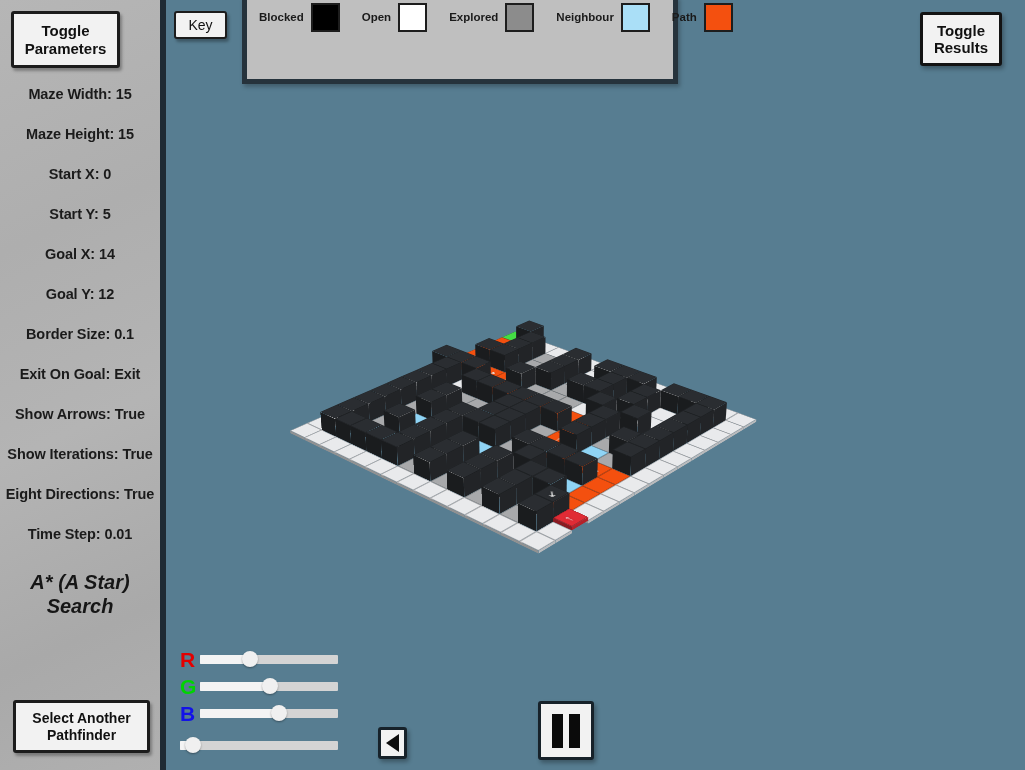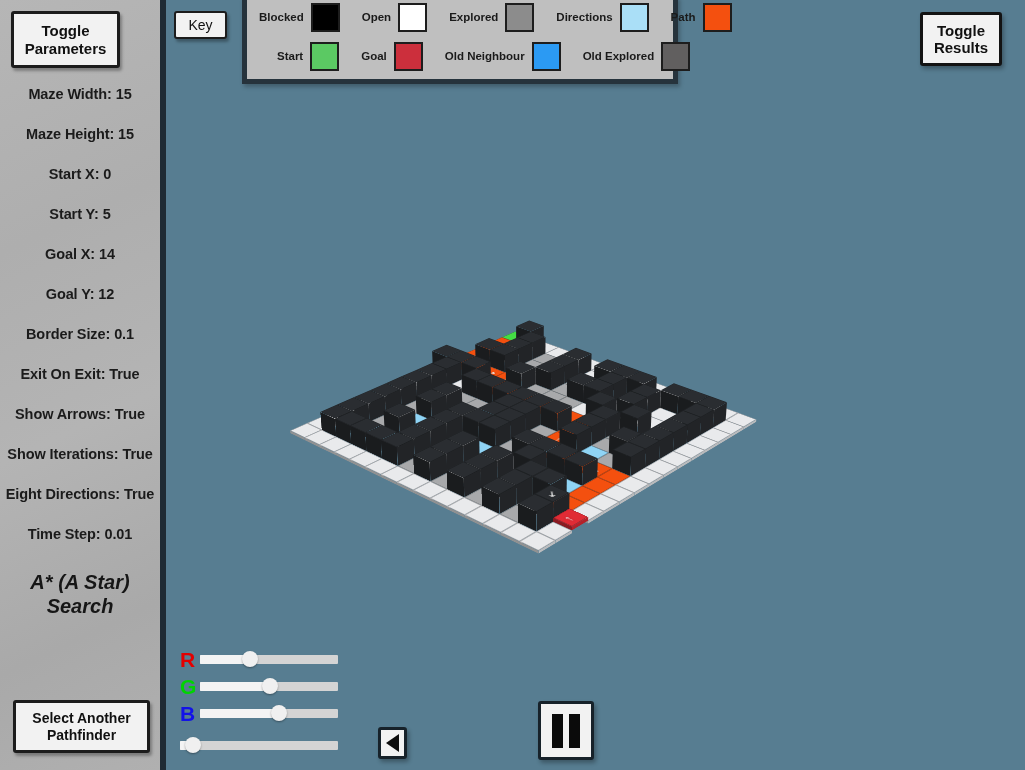--- a/index.html
+++ b/index.html
@@ -272,21 +272,21 @@
 Parameters</div>
 
     <div id="param-list">
         <div class="param-row" style="top: 86px;">Maze Width: 15</div>
         <div class="param-row" style="top: 126px;">Maze Height: 15</div>
         <div class="param-row" style="top: 166px;">Start X: 0</div>
         <div class="param-row" style="top: 206px;">Start Y: 5</div>
         <div class="param-row" style="top: 246px;">Goal X: 14</div>
         <div class="param-row" style="top: 286px;">Goal Y: 12</div>
         <div class="param-row" style="top: 326px;">Border Size: 0.1</div>
-        <div class="param-row" style="top: 366px;">Exit On Exit: True</div>
+        <div class="param-row" style="top: 366px;">Exit On Goal: Exit</div>
         <div class="param-row" style="top: 406px;">Show Arrows: True</div>
         <div class="param-row" style="top: 446px;">Show Iterations: True</div>
         <div class="param-row" style="top: 486px;">Eight Directions: True</div>
         <div class="param-row" style="top: 526px;">Time Step: 0.01</div>
       </div>
 
     <div id="algo-name">A* (A Star)
 Search</div>
 
     <div class="sb-btn" id="select-pathfinder-button">Select Another
@@ -307,48 +307,27 @@
           <span class="key-label">Open</span>
           <span class="key-swatch" style="background: rgb(255, 255, 255);"></span>
         </div>
         <span class="key-gap"></span>
         <div class="key-item">
           <span class="key-label">Explored</span>
           <span class="key-swatch" style="background: rgb(140, 140, 140);"></span>
         </div>
         <span class="key-gap"></span>
         <div class="key-item">
-          <span class="key-label">Directions</span>
+          <span class="key-label">Neighbour</span>
           <span class="key-swatch" style="background: rgb(170, 223, 247);"></span>
         </div>
         <span class="key-gap"></span>
         <div class="key-item">
           <span class="key-label">Path</span>
           <span class="key-swatch" style="background: rgb(244, 80, 15);"></span>
-        </div>
-      </div>
-    <div class="key-row" id="key-row-2">
-        <div class="key-item">
-          <span class="key-label">Start</span>
-          <span class="key-swatch" style="background: rgb(91, 201, 99);"></span>
-        </div>
-        <span class="key-gap"></span>
-        <div class="key-item">
-          <span class="key-label">Goal</span>
-          <span class="key-swatch" style="background: rgb(204, 47, 60);"></span>
-        </div>
-        <span class="key-gap"></span>
-        <div class="key-item">
-          <span class="key-label">Old Neighbour</span>
-          <span class="key-swatch" style="background: rgb(43, 154, 243);"></span>
-        </div>
-        <span class="key-gap"></span>
-        <div class="key-item">
-          <span class="key-label">Old Explored</span>
-          <span class="key-swatch" style="background: rgb(97, 95, 95);"></span>
         </div>
       </div>
   </div>
 
   <div id="toggle-results-button">Toggle
 Results</div>
 
   <div id="maze-stage">
     <div id="maze-grid">
         <div class="cell" style="left: 0px; top: 0px; transform: translateZ(0px);">

